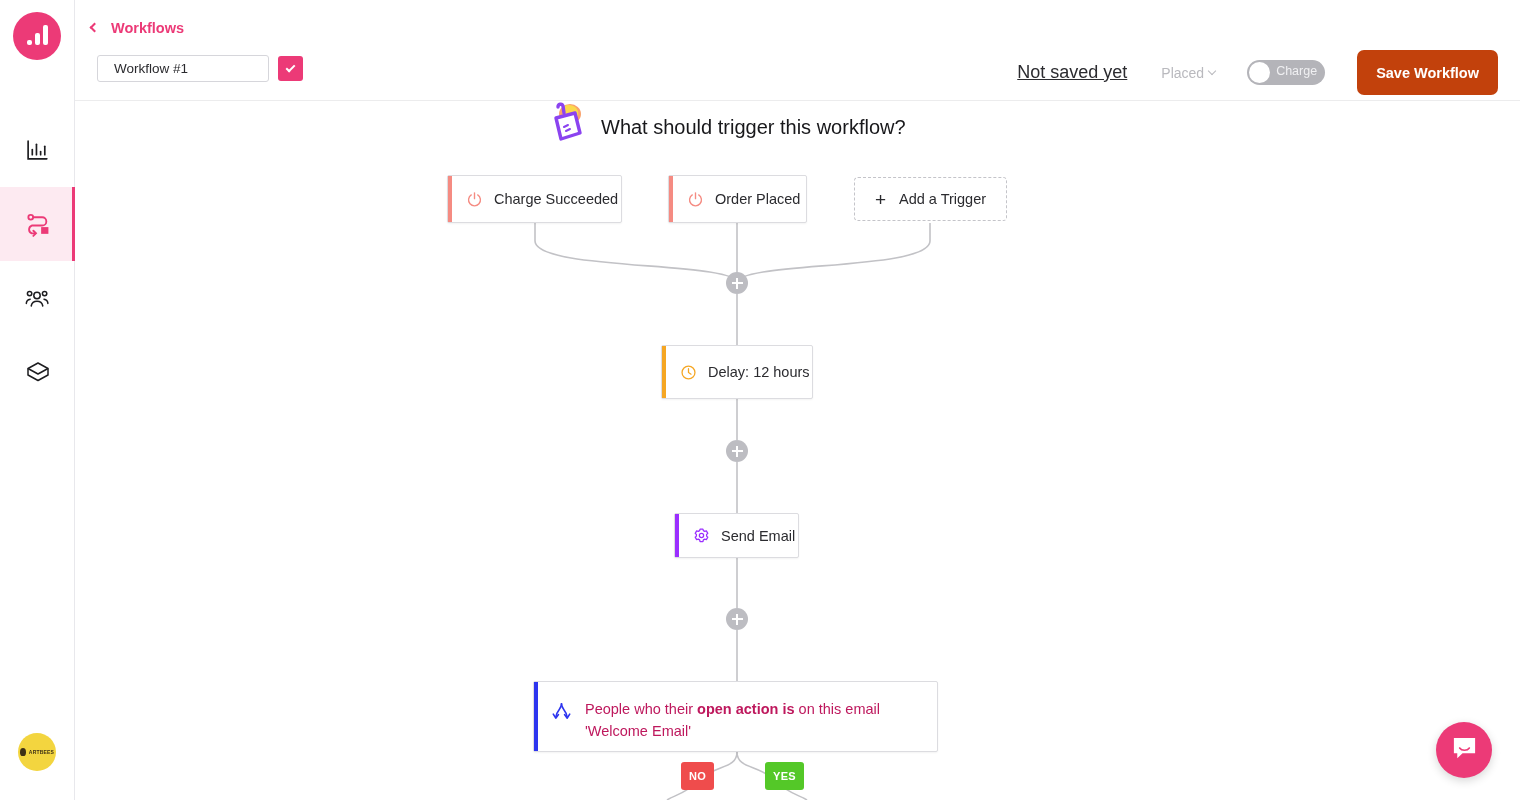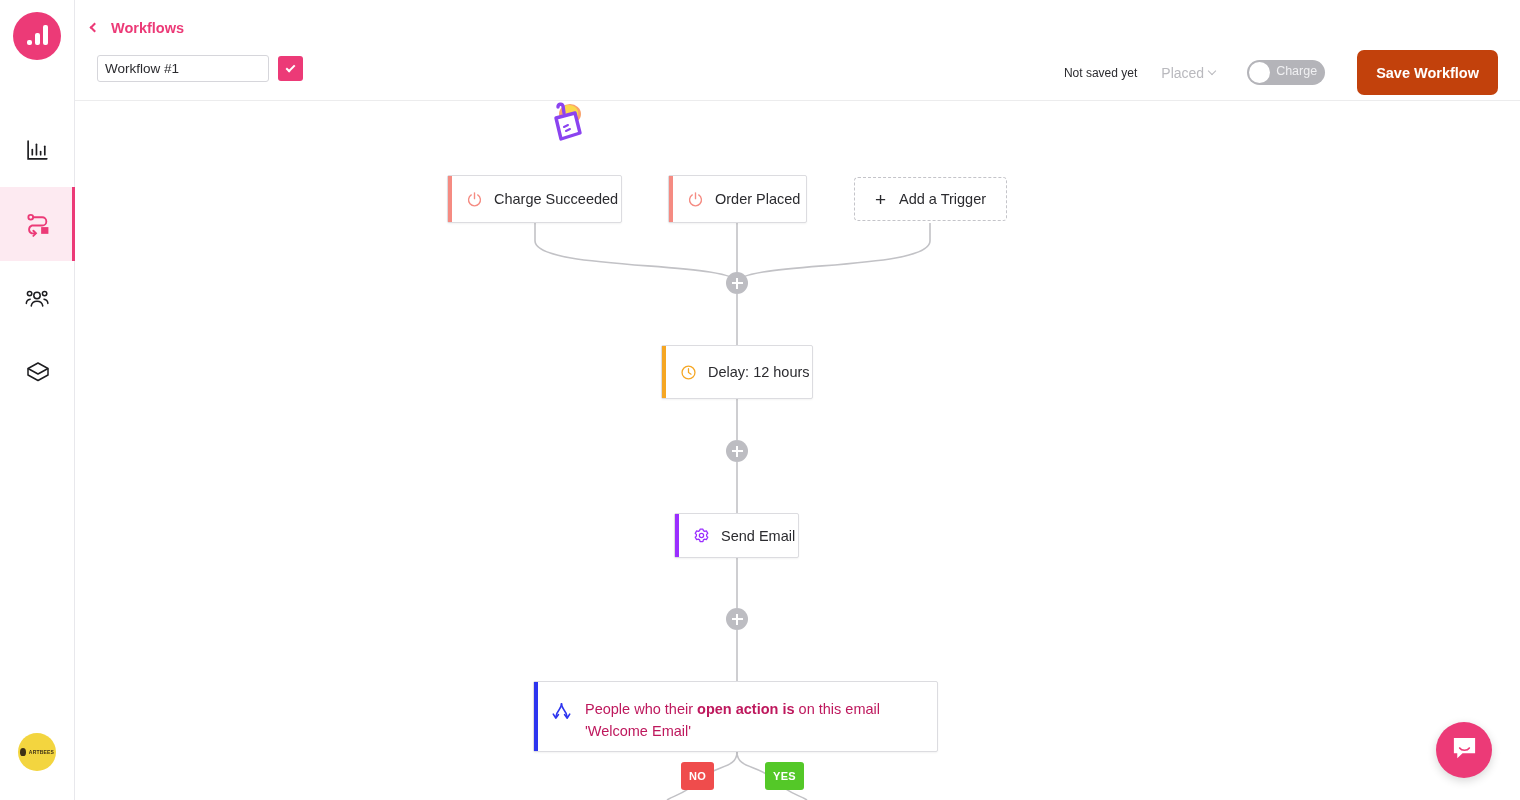--- a/index.html
+++ b/index.html
@@ -74,40 +74,40 @@
   }
   .back-link .chev {
     display: inline-block; width: 7px; height: 7px;
     border-left: 2px solid #ec3a77; border-bottom: 2px solid #ec3a77;
     transform: rotate(45deg); margin-bottom: 1px;
   }
   .wf-name-row { position: absolute; left: 22px; top: 55px; display: flex; align-items: center; gap: 9px; }
   .wf-name-input {
     width: 172px; height: 27px;
     border: 1px solid #d6d6db; border-radius: 3px;
-    padding: 0 7px; font-size: 13.5px; color: #2a2a2e;
+    padding: 0 16px; font-size: 13.5px; color: #2a2a2e;
     font-family: "Liberation Sans", sans-serif;
     background: #fff; outline: none;
   }
   .wf-confirm-btn {
     width: 25px; height: 25px; border-radius: 3px;
     background: #ec3a77; border: none; cursor: pointer;
     display: flex; align-items: center; justify-content: center;
   }
   .wf-confirm-btn .tick {
     width: 9px; height: 5px;
     border-left: 2px solid #fff; border-bottom: 2px solid #fff;
     transform: rotate(-45deg); margin-bottom: 3px;
   }
 
   .header-right {
     position: absolute; right: 22px; top: 50px;
     display: flex; align-items: center; gap: 0;
   }
-  .save-status { font-size: 12px; color: #2b2b2f; margin-right: 24px; }
+  .save-status { font-size: 18px; color: #2b2b2f; margin-right: 34px; text-decoration: underline; }
   .options-btn {
     font-size: 14px; color: #b9b9be; cursor: pointer;
     display: flex; align-items: center; gap: 5px; margin-right: 32px;
   }
   .options-btn .dn {
     display:inline-block; width:6px; height:6px;
     border-left:1.4px solid #b9b9be; border-bottom:1.4px solid #b9b9be;
     transform: rotate(-45deg); margin-bottom: 3px;
   }
   .toggle {
@@ -336,20 +336,21 @@
       <span>
         <svg width="42" height="48" viewBox="0 0 42 48">
           <ellipse cx="25" cy="13" rx="11" ry="10" fill="#f9a26c"></ellipse>
           <path d="M19 5 C27 2 35 7 33 15 C31 21 24 22 21 18 Z" fill="#fbd94b"></path>
           <path d="M13 6 C13 3 17 2 18 5 L19 12" fill="none" stroke="#8b43f0" stroke-width="3.4" stroke-linecap="round"></path>
           <path d="M11 17 L30 12 L35 32 L16 38 Z" fill="#ffffff" stroke="#8b43f0" stroke-width="3.4" stroke-linejoin="round"></path>
           <path d="M19 26 L23 24" stroke="#8b43f0" stroke-width="2" stroke-linecap="round"></path>
           <path d="M21 30 L25 28" stroke="#8b43f0" stroke-width="2" stroke-linecap="round"></path>
         </svg>
       </span>
+      <span class="th-title">What should trigger this workflow?</span>
     </div>
 
     <div class="node" style="left:372px; top:74px; width:175px; height:48px;">
       <span class="accent" style="background:#f58b82;"></span>
       <span class="nicon">
         <svg width="17" height="17" viewBox="0 0 20 20" fill="none" stroke="#f58b82" stroke-width="1.6" stroke-linecap="round">
           <path d="M6.2 4.6 a7 7 0 1 0 7.6 0"></path>
           <path d="M10 2.2 V9"></path>
         </svg>
       </span>

